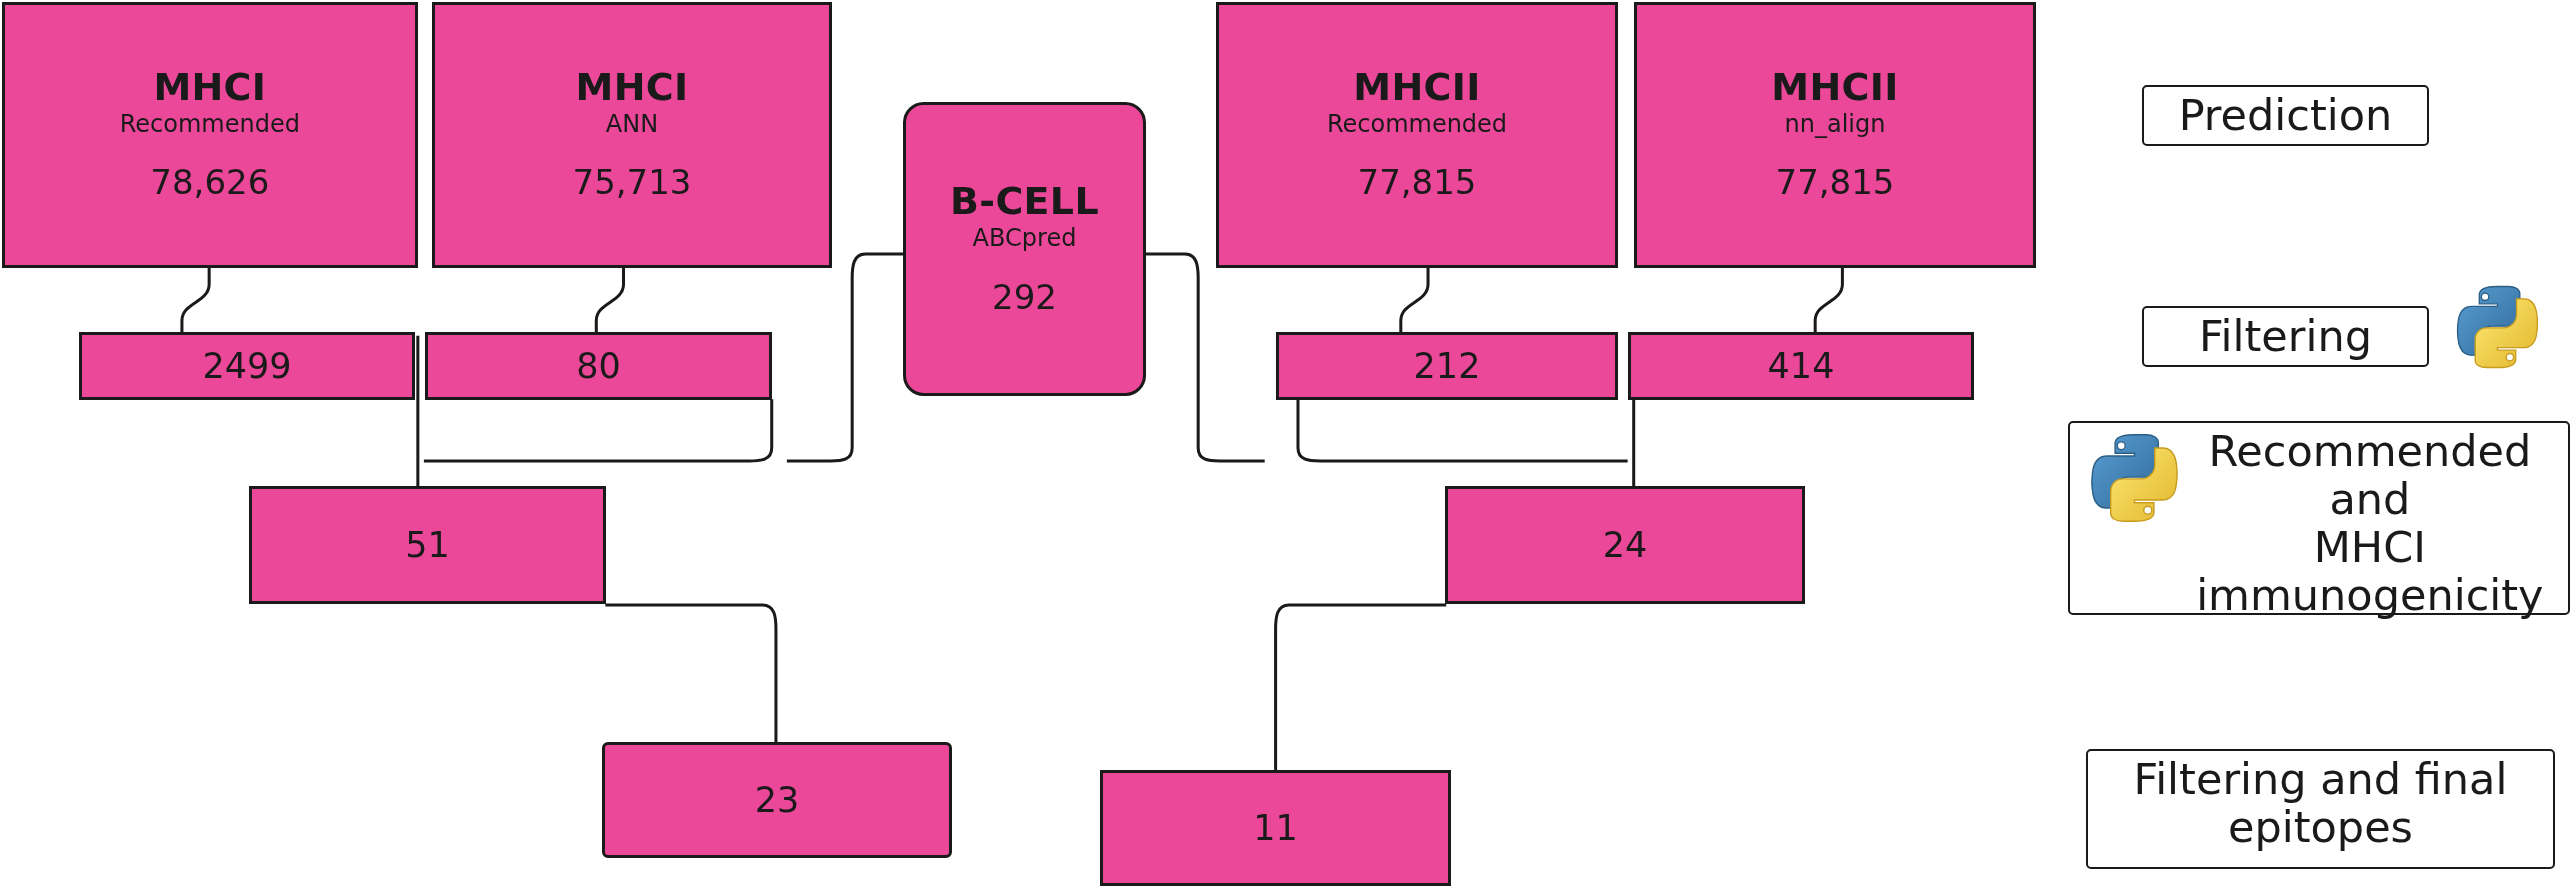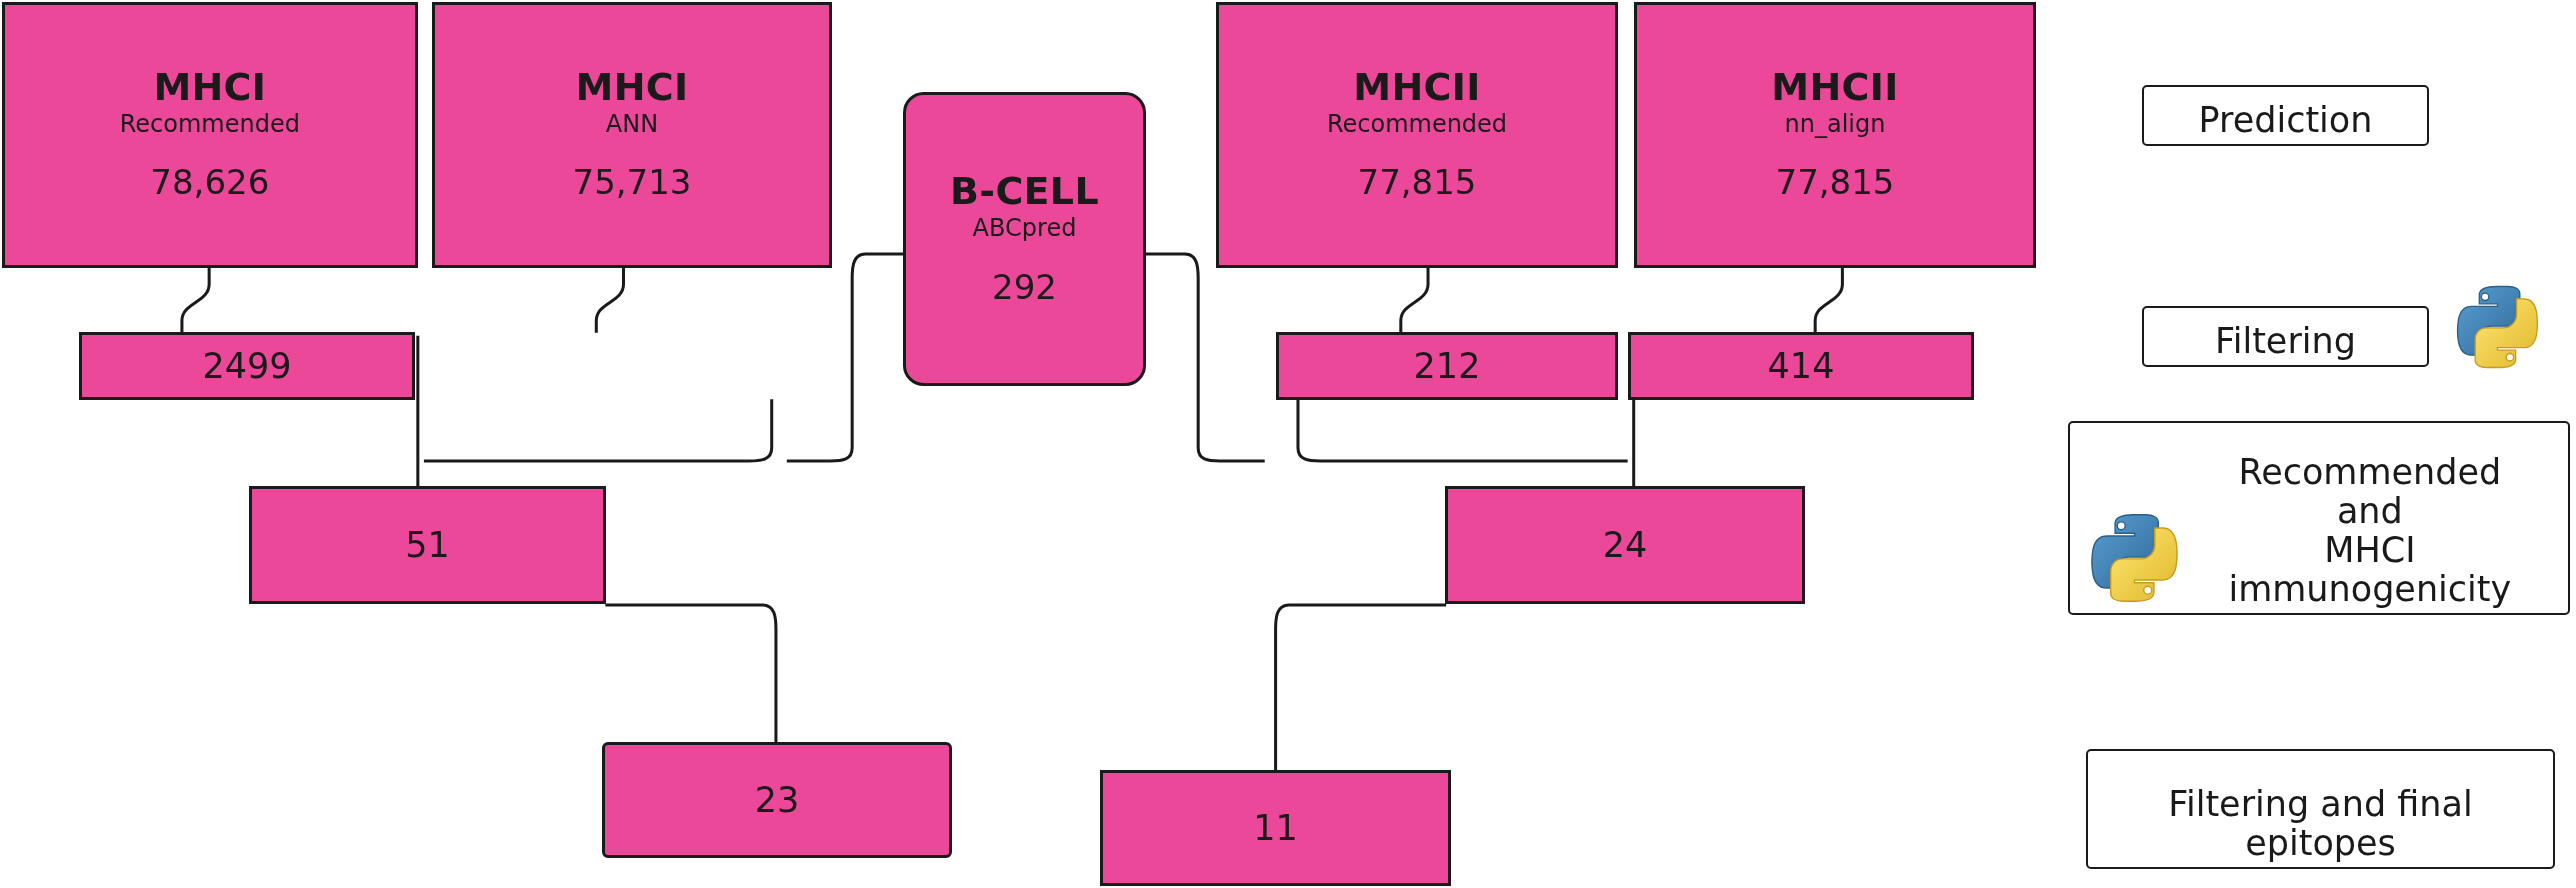--- a/index.html
+++ b/index.html
@@ -56,25 +56,25 @@
     line-height: 1.1;
   }
   
   .legend-pill {
     position: absolute;
     box-sizing: border-box;
     background: #ffffff;
     border: 2.4px solid #1a1a1a;
     border-radius: 5px;
     display: flex;
-    align-items: flex-end;
+    align-items: flex-start;
     justify-content: center;
     text-align: center;
     z-index: 6;
-    font-size: 35px;
+    font-size: 43px;
     line-height: 1.12;
     padding: 3.6px 11px;
   }
   .legend-pill.with-icon {
     justify-content: flex-start;
     padding-left: 15.7px;
   }
   .legend-pill .legend-text {
     flex: 1;
     text-align: center;
@@ -137,21 +137,21 @@
     <div class="sub">Recommended</div>
     <div class="count">78,626</div>
   </div>
 
   <div class="node" style="left:432px; top:1.8px; width:400px; height:266px;">
     <div class="title">MHCI</div>
     <div class="sub">ANN</div>
     <div class="count">75,713</div>
   </div>
 
-  <div class="node rounded" style="left:903px; top:92px; width:243px; height:294px;">
+  <div class="node rounded" style="left:903px; top:102px; width:243px; height:294px;">
     <div class="title">B-CELL</div>
     <div class="sub">ABCpred</div>
     <div class="count">292</div>
   </div>
 
   <div class="node" style="left:1216px; top:1.8px; width:402px; height:266px;">
     <div class="title">MHCII</div>
     <div class="sub">Recommended</div>
     <div class="count">77,815</div>
   </div>
@@ -159,20 +159,23 @@
   <div class="node" style="left:1634px; top:1.8px; width:402px; height:266px;">
     <div class="title">MHCII</div>
     <div class="sub">nn_align</div>
     <div class="count">77,815</div>
   </div>
 
   <div class="node" style="left:79px; top:332px; width:336px; height:68px;">
     <div class="num-only">2499</div>
   </div>
 
+  <div class="node" style="left:425px; top:332px; width:347px; height:68px;">
+    <div class="num-only">80</div>
+  </div>
 
   <div class="node" style="left:1276px; top:332px; width:342px; height:68px;">
     <div class="num-only">212</div>
   </div>
 
   <div class="node" style="left:1628px; top:332px; width:346px; height:68px;">
     <div class="num-only">414</div>
   </div>
 
   <div class="node" style="left:249px; top:486px; width:357px; height:118px;">

